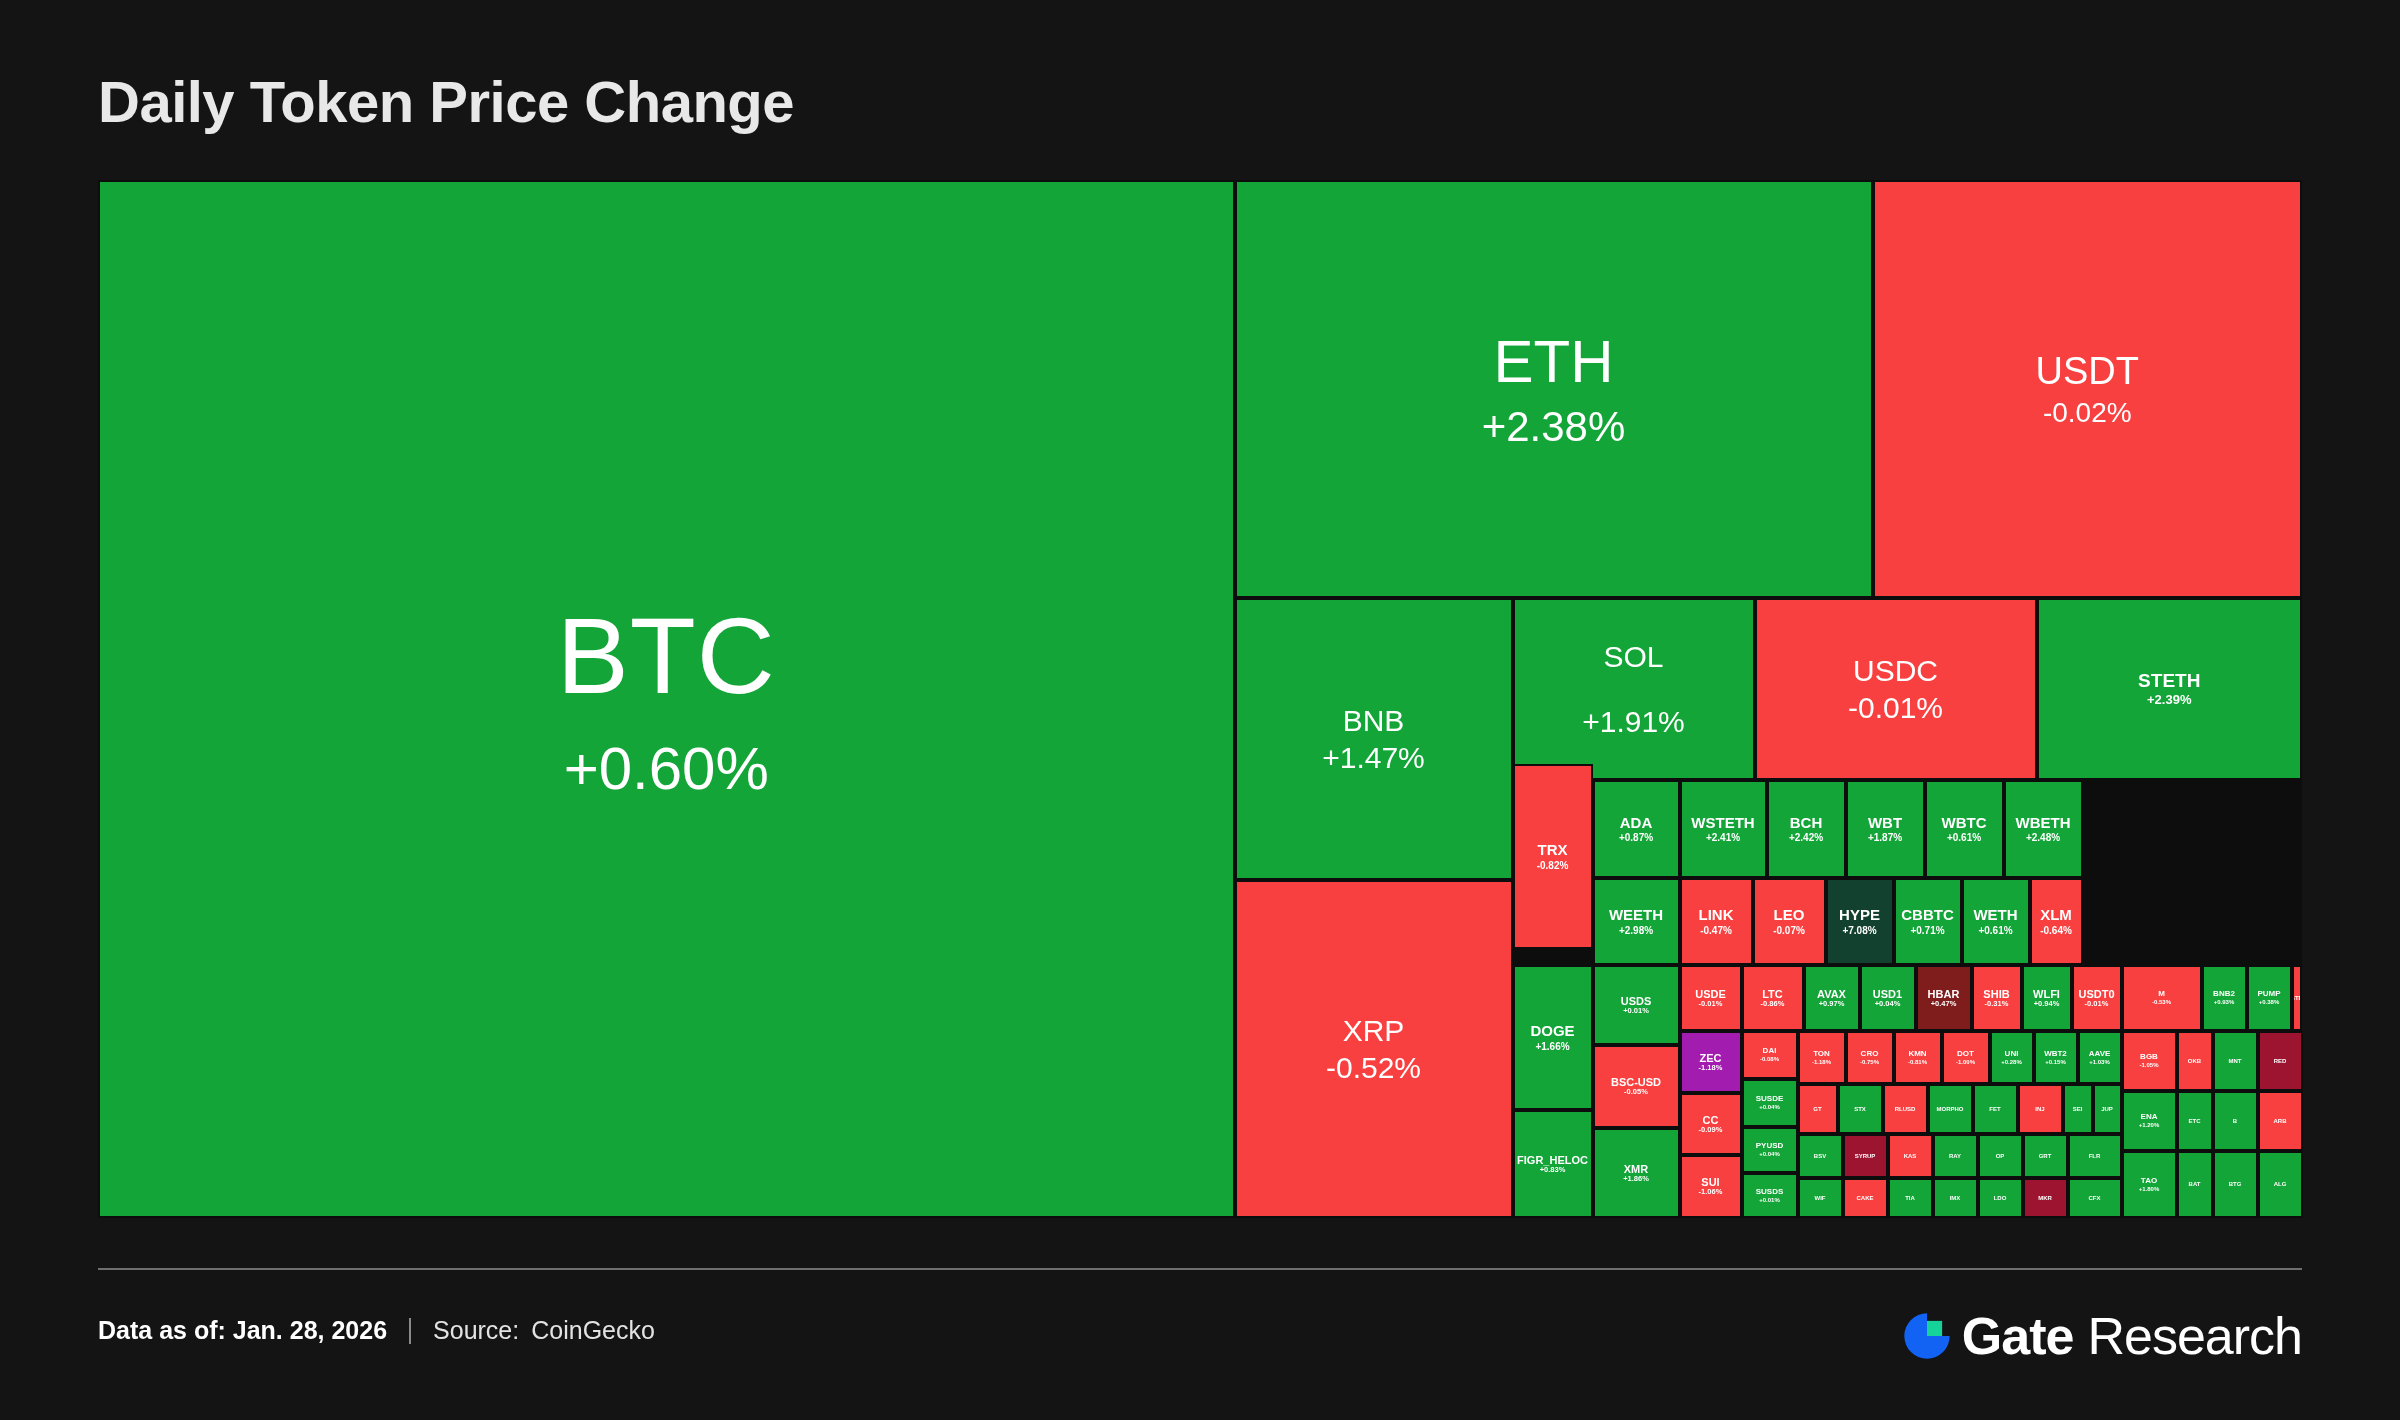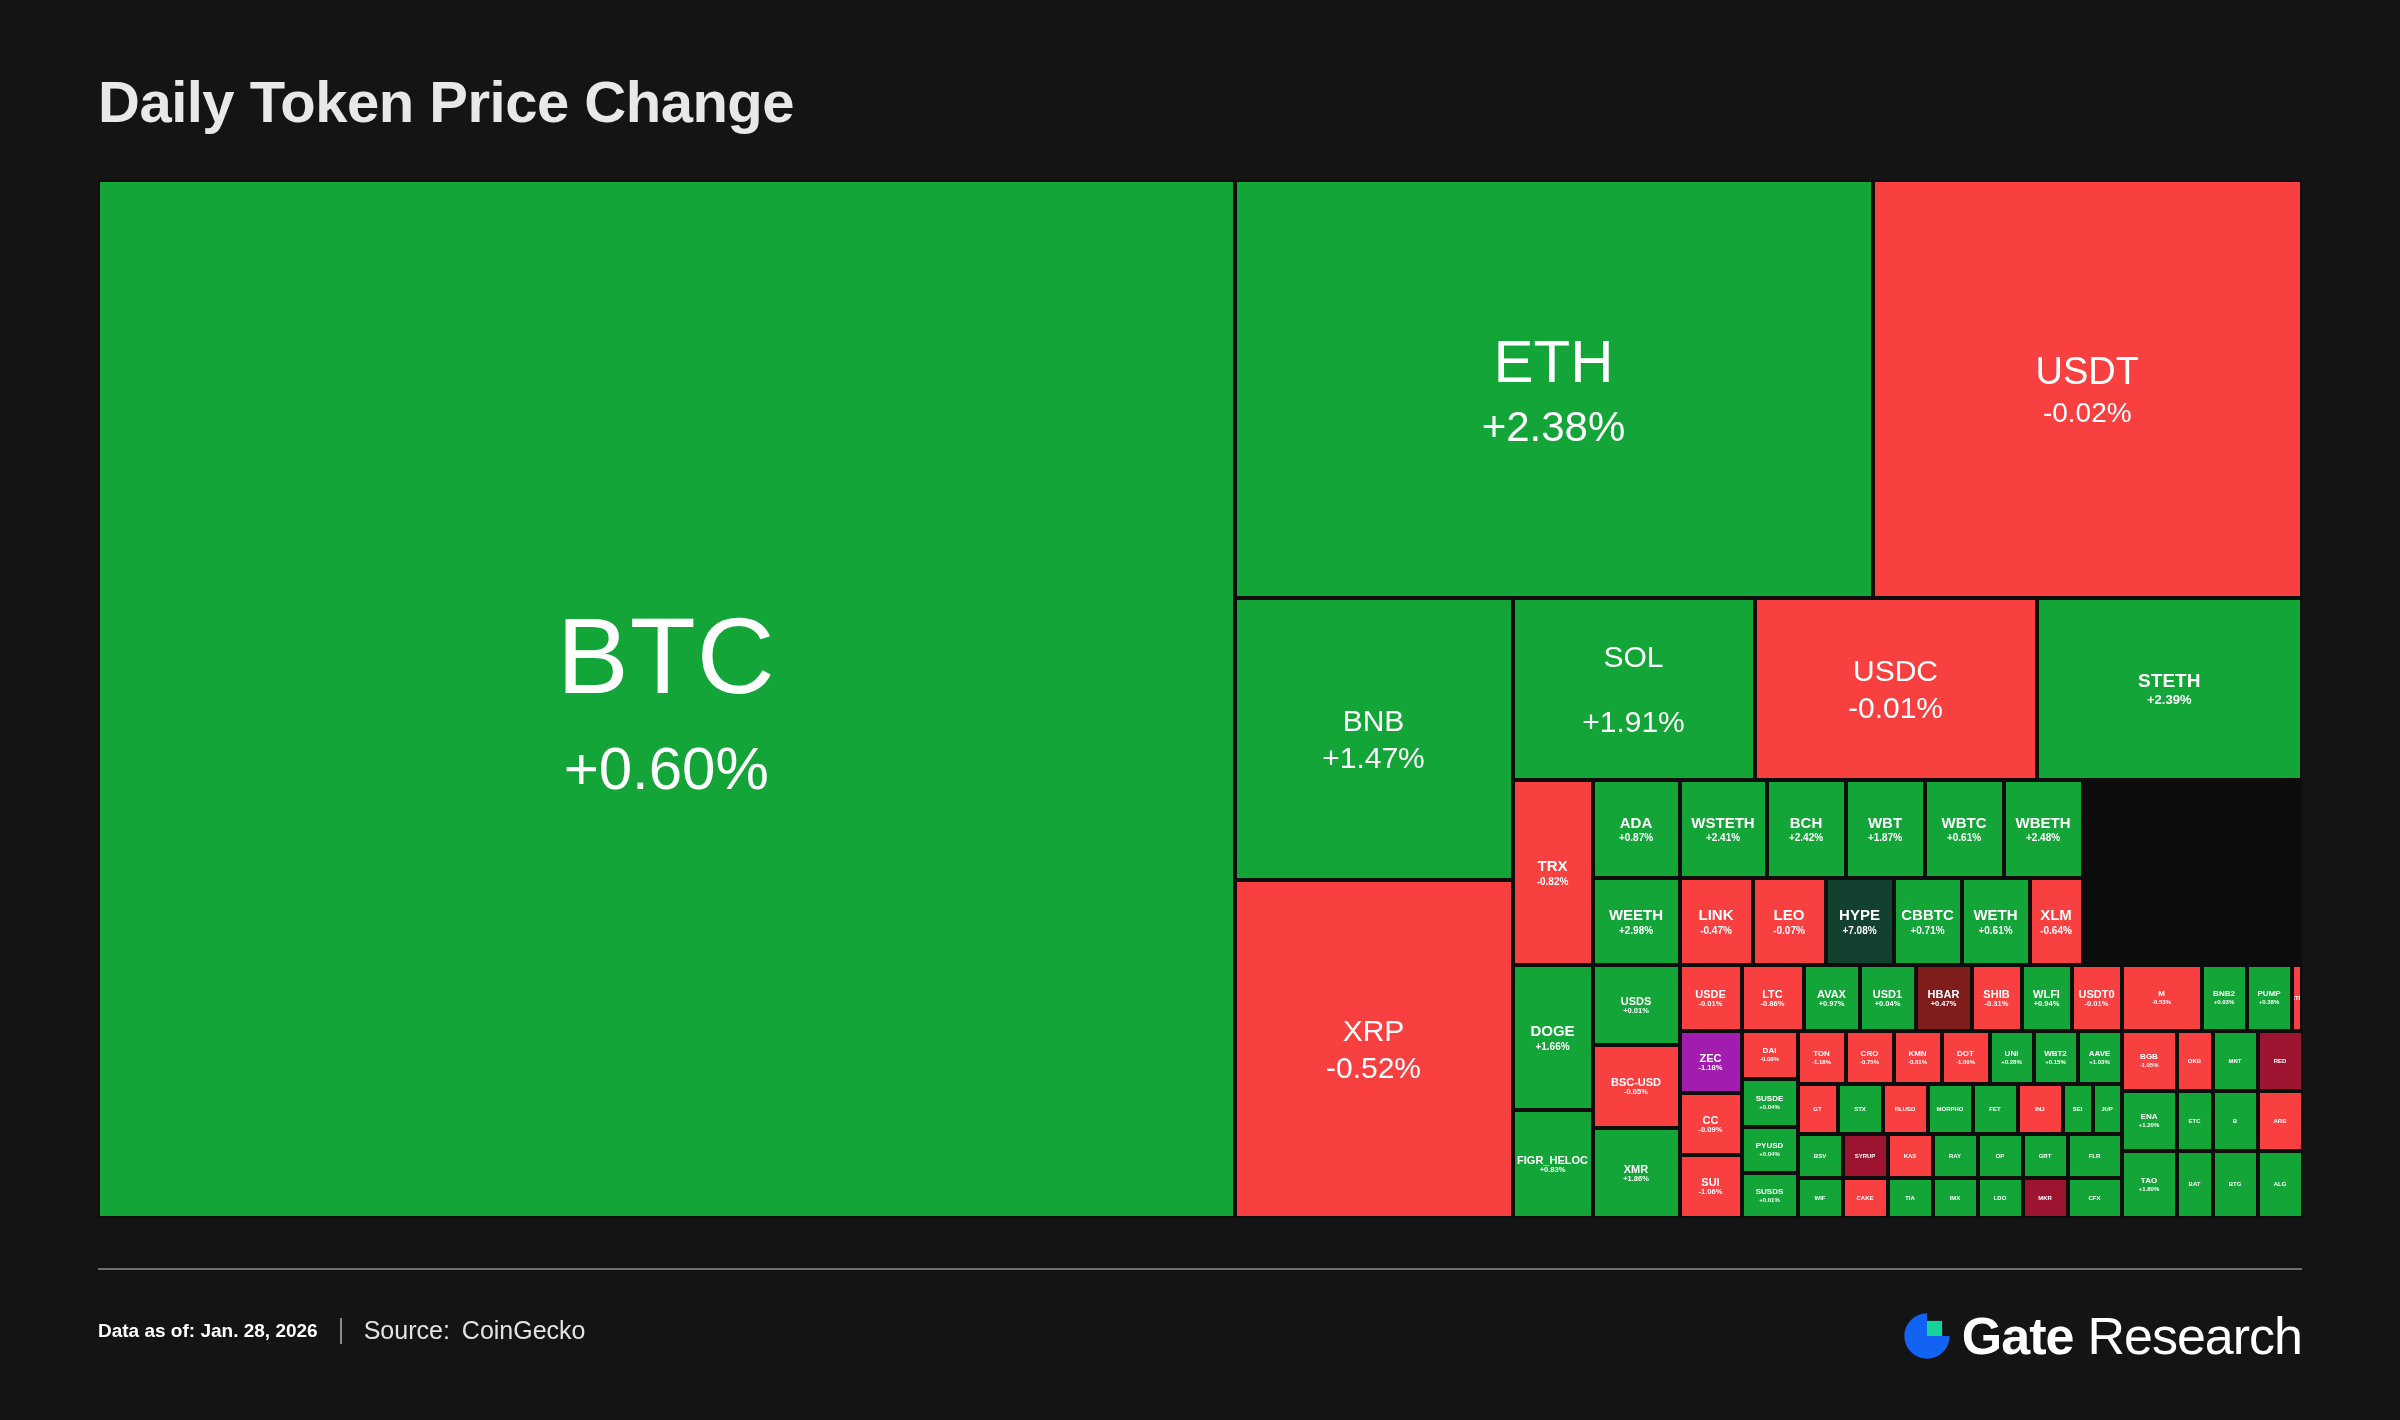--- a/index.html
+++ b/index.html
@@ -85,21 +85,21 @@
   }
   #footer-left {
     position: absolute;
     left: 98px; top: 1316px;
     display: flex;
     align-items: center;
     gap: 0px;
     white-space: nowrap;
   }
   #footer-left .data-as-of {
-    font-size: 19px; font-weight: bold; color: #ffffff;
+    font-size: 25px; font-weight: bold; color: #ffffff;
   }
   #footer-left .divider {
     display: inline-block;
     width: 2px; height: 26px;
     background: #8a8a8a;
     margin: 0 22px;
   }
   #footer-left .source-label {
     font-size: 25px; color: #e3e3e3;
   }
@@ -157,21 +157,21 @@
         <span class="pct">+1.91%</span>
       </div>
       <div class="tile s-md" style="left: 1656.5px; top: 418px; width: 282px; height: 182px; background: rgb(249, 64, 64);">
         <span class="sym">USDC</span>
         <span class="pct">-0.01%</span>
       </div>
       <div class="tile s-sm" style="left: 1938.5px; top: 418px; width: 265.5px; height: 182px; background: rgb(19, 165, 56);">
         <span class="sym">STETH</span>
         <span class="pct">+2.39%</span>
       </div>
-      <div class="tile s-xs" style="left: 1414.5px; top: 600px; width: 80px; height: 185px; background: rgb(249, 64, 64);">
+      <div class="tile s-xs" style="left: 1414.5px; top: 584px; width: 80px; height: 185px; background: rgb(249, 64, 64);">
         <span class="sym">TRX</span>
         <span class="pct">-0.82%</span>
       </div>
       <div class="tile s-xs" style="left: 1494.5px; top: 600px; width: 87px; height: 98px; background: rgb(19, 165, 56);">
         <span class="sym">ADA</span>
         <span class="pct">+0.87%</span>
       </div>
       <div class="tile s-xs" style="left: 1494.5px; top: 698px; width: 87px; height: 87px; background: rgb(19, 165, 56);">
         <span class="sym">WEETH</span>
         <span class="pct">+2.98%</span>

